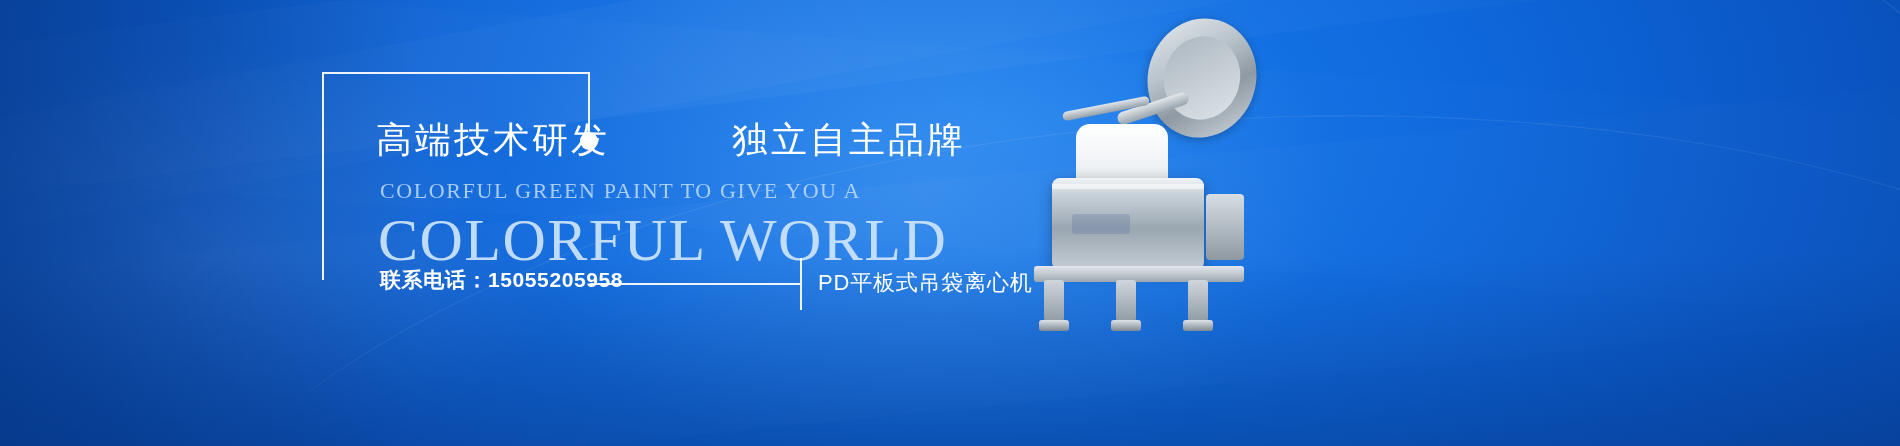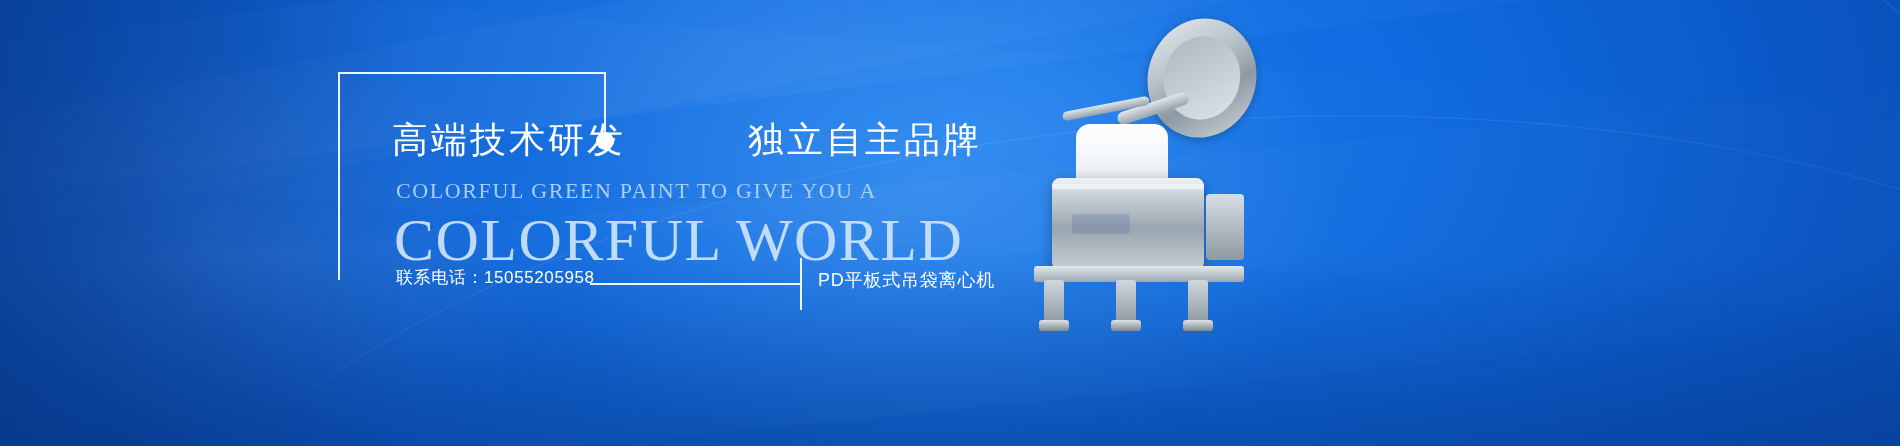--- a/index.html
+++ b/index.html
@@ -55,21 +55,21 @@
     background:linear-gradient(180deg, rgba(4,48,120,0) 0%, rgba(5,50,124,.40) 100%);
   }
   .dark-left {
     position:absolute; left:0; top:0; width:420px; height:100%;
     background:linear-gradient(90deg, rgba(6,54,132,.55) 0%, rgba(6,54,132,0) 100%);
   }
 
   
   .copy {
     position:absolute;
-    left:338px; top:72px;
+    left:322px; top:72px;
     width:268px; height:208px;
     border-left:2px solid rgba(255,255,255,.92);
     border-top:2px solid rgba(255,255,255,.92);
     padding-left:30px;
   }
   .drop-line {
     position:absolute;
     left:264px; top:-2px;
     width:2px; height:64px;
     background:rgba(255,255,255,.92);
@@ -114,43 +114,44 @@
     letter-spacing:1.5px;
     color:#cfe5fb;
     opacity:.92;
   }
 
   .phone {
     position:absolute;
     left:56px; top:192px;
     white-space:nowrap;
     color:#ffffff;
-    font-size:17px;
+    font-size:21px;
     letter-spacing:.6px;
+    font-weight:bold;
   }
 
   
   .caption-line {
     position:absolute;
     left:590px; top:283px;
     width:210px; height:2px;
     background:rgba(255,255,255,.92);
   }
   .caption-tick {
     position:absolute;
     left:800px; top:258px;
     width:2px; height:52px;
     background:rgba(255,255,255,.92);
   }
   .caption-text {
     position:absolute;
     left:818px; top:268px;
     white-space:nowrap;
     color:#ffffff;
-    font-size:18px;
+    font-size:22px;
     letter-spacing:.8px;
   }
 
   
   .product { position:absolute; left:1020px; top:18px; width:300px; height:330px; }
 
   .pr-lid {
     position:absolute; left:128px; top:0px;
     width:108px; height:120px;
     border-radius:50%;

